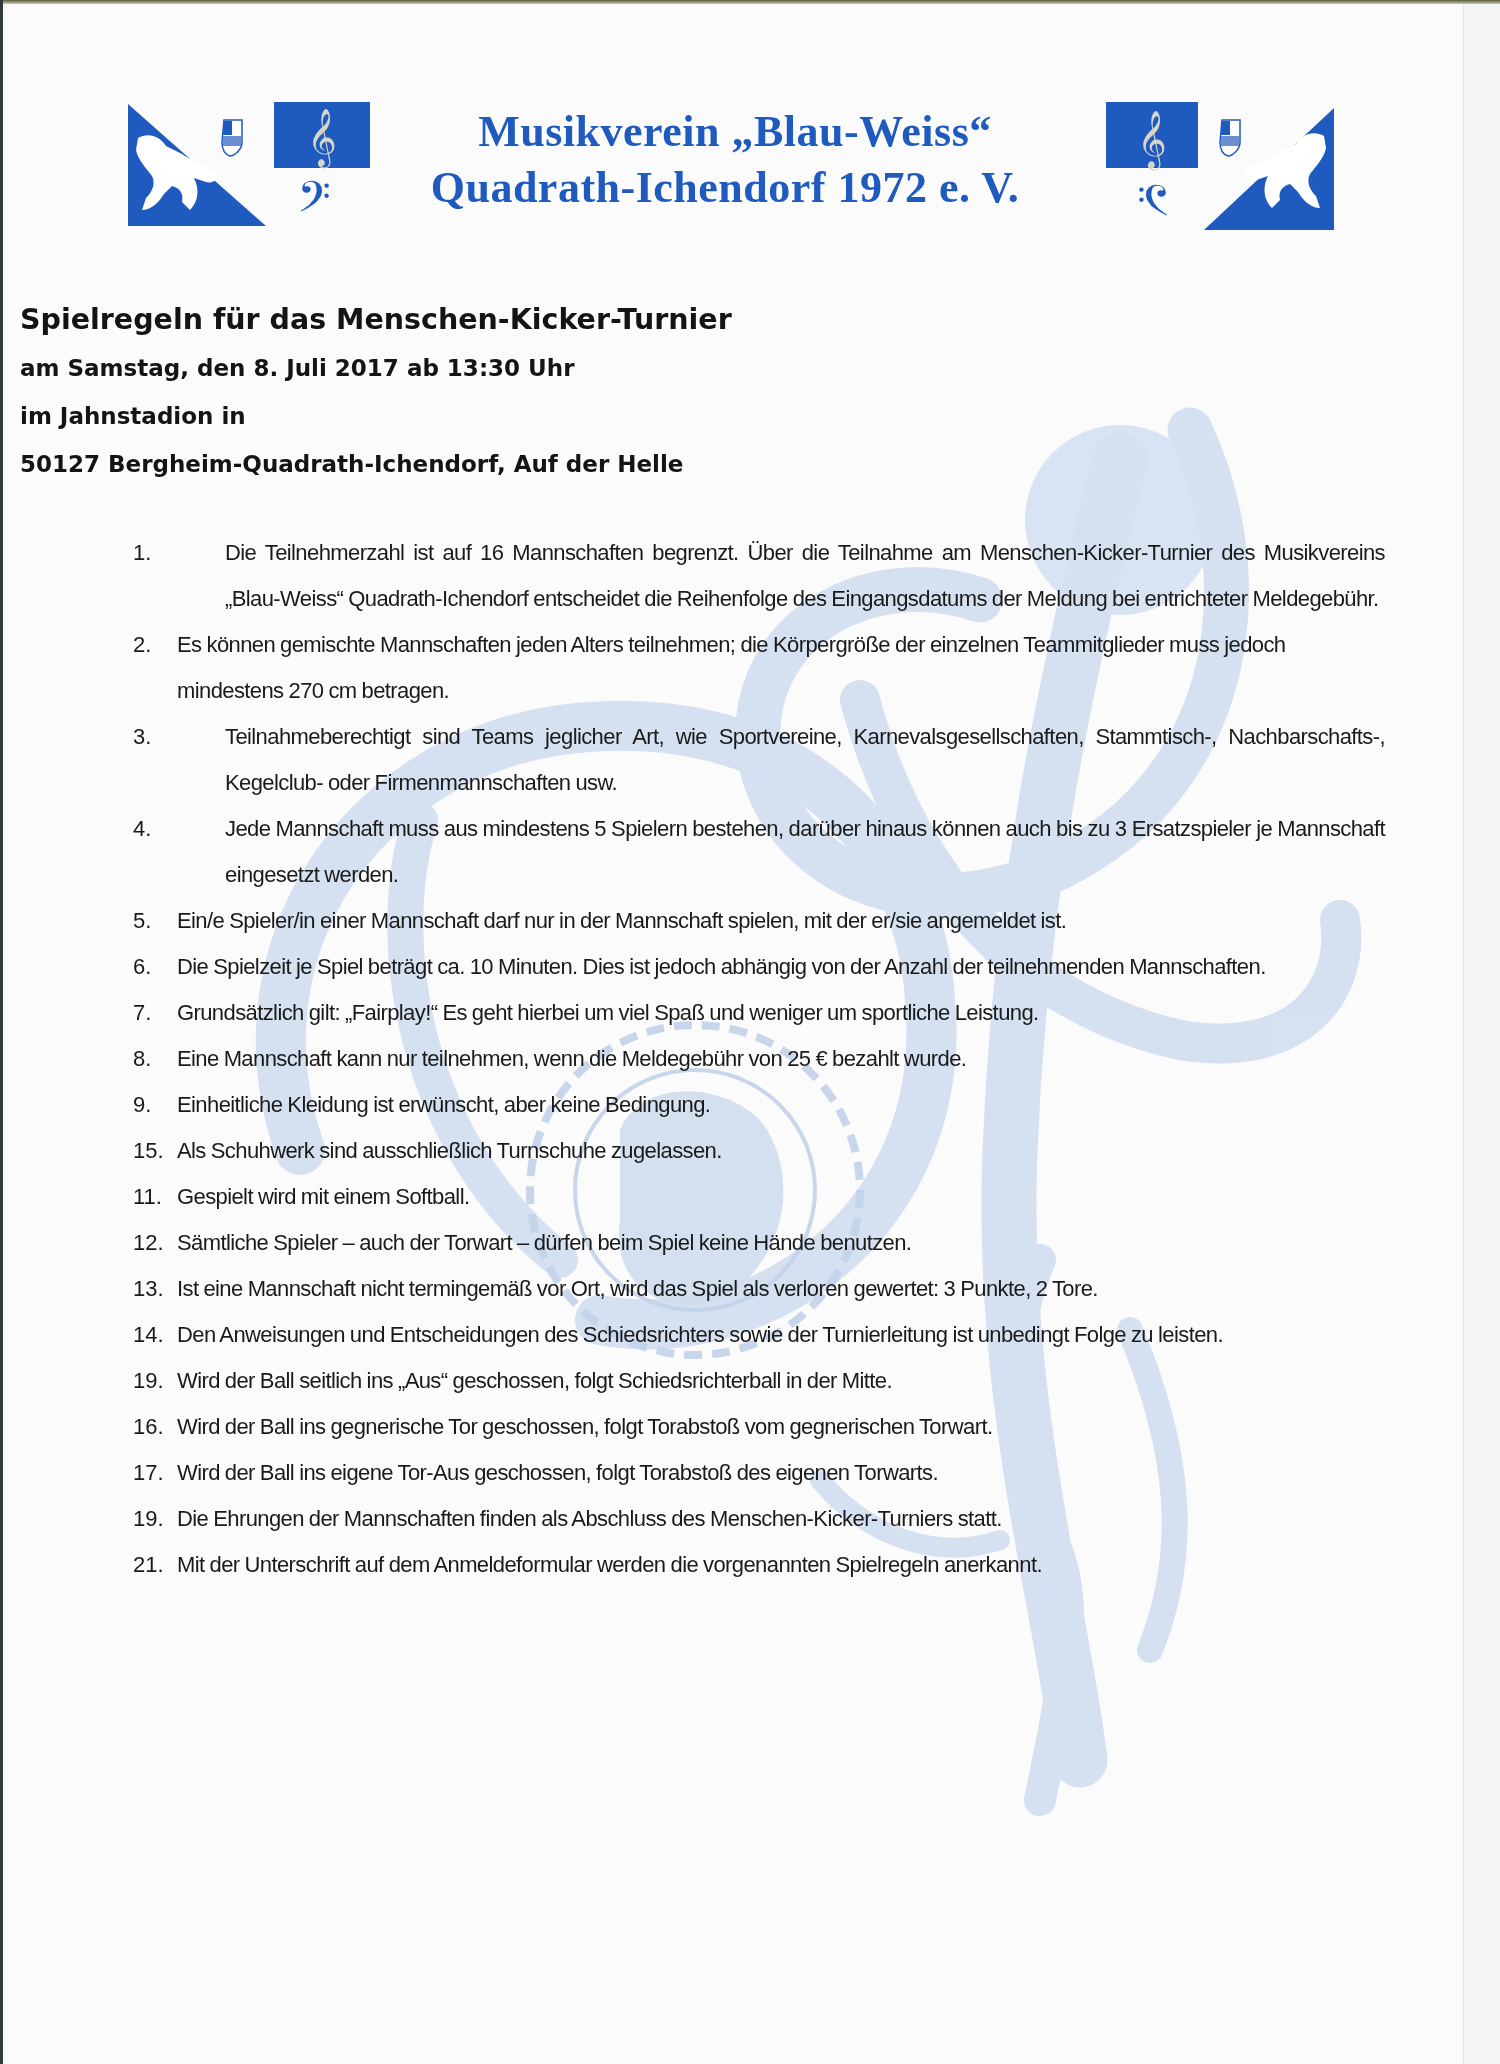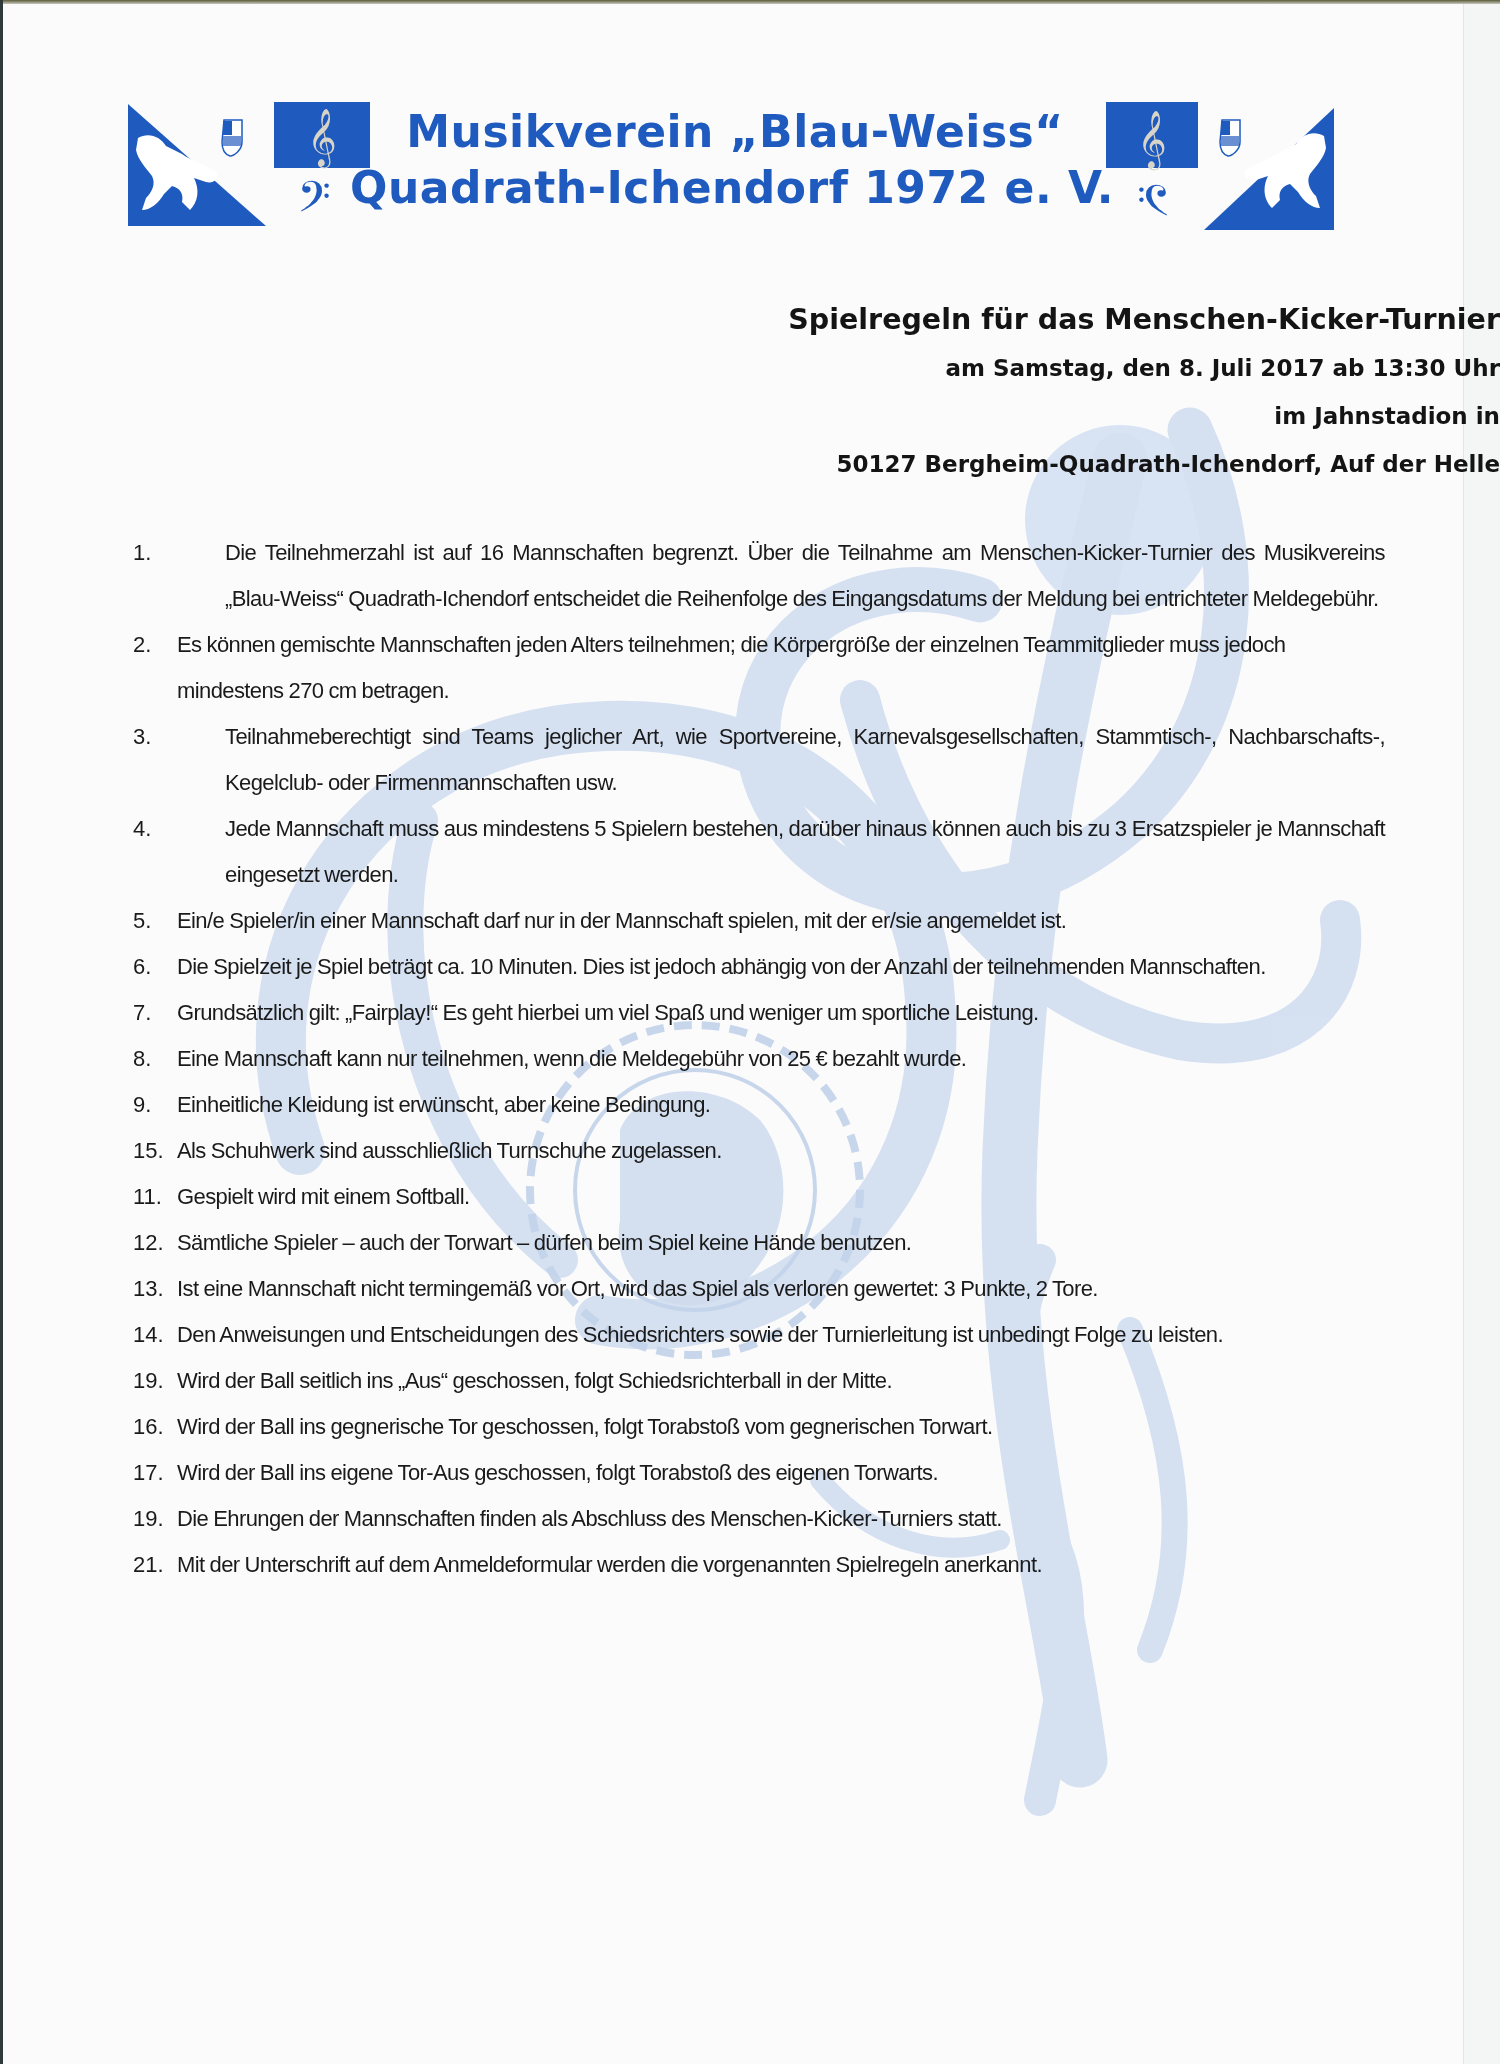--- a/index.html
+++ b/index.html
@@ -68,29 +68,29 @@
       left: 370px; top: 104px;
       width: 730px;
       text-align: center;
       color: #1f5bbf;
       font-family: "DejaVu Sans", sans-serif;
       font-weight: bold;
       font-size: 44px;
       line-height: 56px;
       letter-spacing: 0.5px;
     }
-    .club-name div { white-space: nowrap; }
+    .club-name div { white-space: nowrap; font-family: Liberation Serif, serif; }
     .club-line-2 { margin-left: -20px; }
 
     
     .title-block {
       position: absolute;
       left: 0; top: 296px;
       width: 1500px;
-      text-align: right;
+      text-align: left;
       color: #141414;
       font-family: "DejaVu Sans", sans-serif;
       font-weight: bold;
     }
     .title-main {
       font-size: 28.5px;
       line-height: 48px;
       height: 48px;
       padding-left: 20px;
     }

